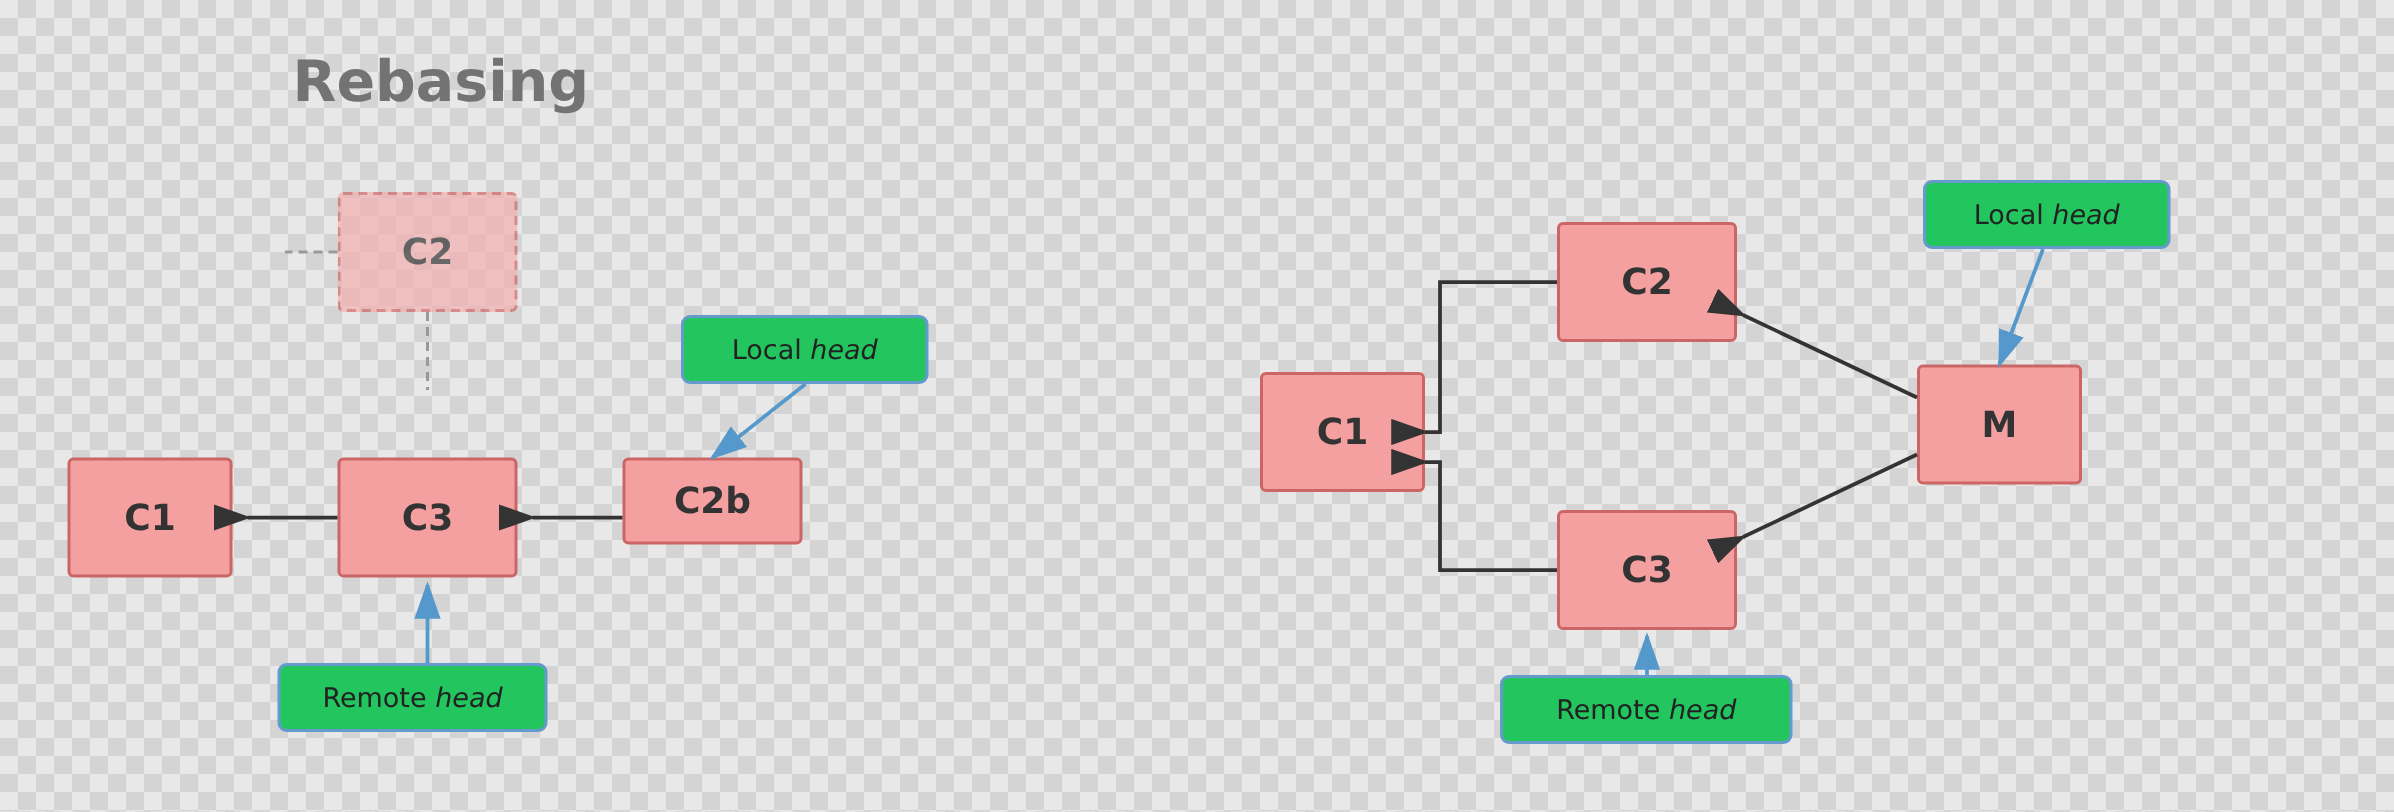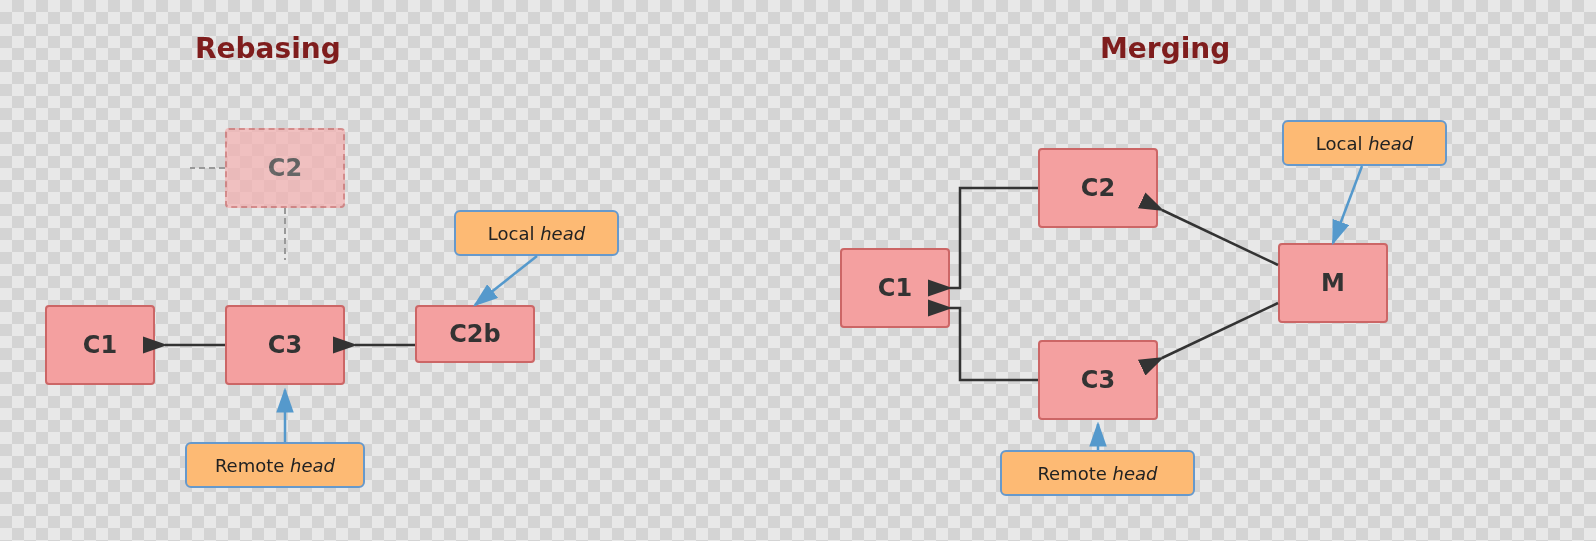--- a/index.html
+++ b/index.html
@@ -59,58 +59,57 @@
 
     .commit-box.dashed {
       background-color: #f4b0b0;
       border: 2px dashed #cc6666;
       opacity: 0.7;
     }
 
     
     .label-box {
       position: absolute;
-      background-color: #fdba74;
+      background-color: #22c55e;
       border: 2px solid #6699cc;
       border-radius: 6px;
       padding: 4px 12px;
       font-size: 18px;
       color: #222;
       white-space: nowrap;
     }
 
     .label-box em {
       font-style: italic;
       font-weight: normal;
     }
 
     
     .section-title {
       position: absolute;
-      font-size: 28px;
+      font-size: 38px;
       font-weight: bold;
-      color: #7f1d1d;
+      color: #737373;
     }
 
     
     .arrows-svg {
       position: absolute;
       inset: 0;
       width: 1596px;
       height: 541px;
       pointer-events: none;
     }
   </style>
 </head>
 <body>
 
 <div class="diagram-container">
 
   <div class="section-title" style="left: 195px; top: 32px;">Rebasing</div>
-  <div class="section-title" style="left: 1100px; top: 32px;">Merging</div>
 
   <div class="commit-box" style="left:45px; top:305px; width:110px; height:80px;">
     <span>C1</span>
   </div>
 
   <div class="commit-box dashed" style="left:225px; top:128px; width:120px; height:80px;">
     <span>C2</span>
   </div>
 
   <div class="commit-box" style="left:225px; top:305px; width:120px; height:80px;">

